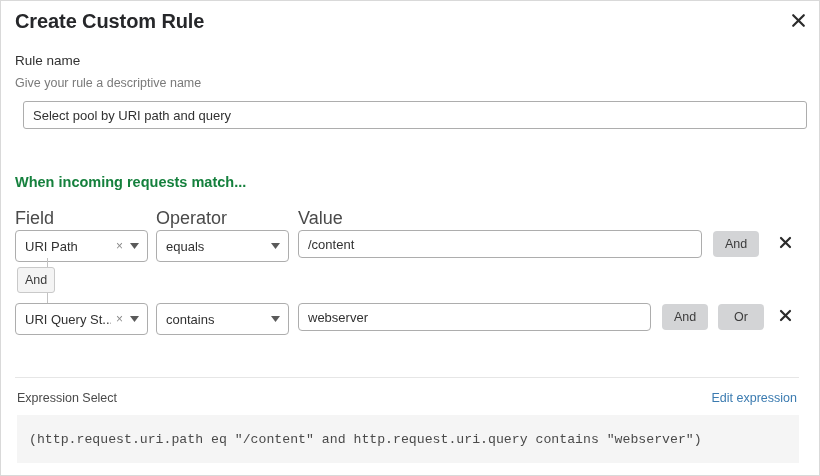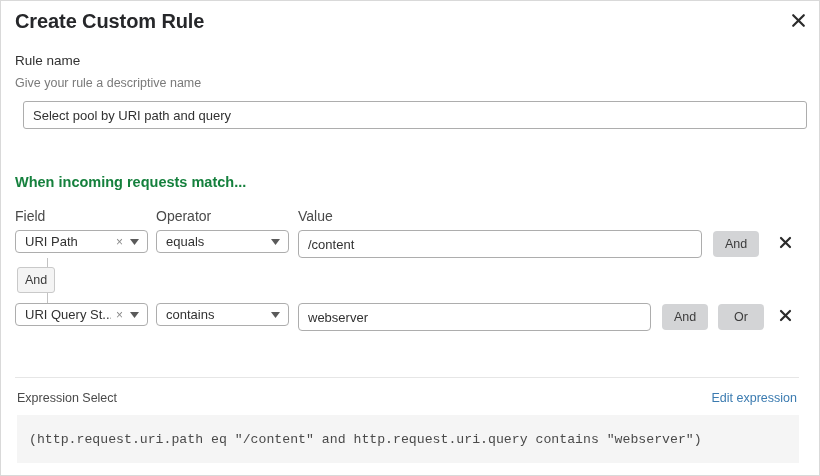--- a/index.html
+++ b/index.html
@@ -86,36 +86,36 @@
     top: 173px;
     font-size: 14.5px;
     font-weight: bold;
     color: #15803d;
   }
 
   
   .col-head {
     position: absolute;
     top: 207px;
-    font-size: 14px;
+    font-size: 18px;
     color: #4a4a4a;
   }
   .col-head.field    { left: 14px; }
   .col-head.operator { left: 155px; }
   .col-head.value    { left: 297px; }
 
   
   .cond-row { position: absolute; left: 0; width: 820px; height: 28px; }
   .cond-row.row1 { top: 229px; }
   .cond-row.row2 { top: 302px; }
 
   .select-box {
     position: absolute;
     box-sizing: border-box;
-    height: 23px;
+    height: 32px;
     border: 1px solid #adadad;
     border-radius: 4px;
     background: #ffffff;
     display: flex;
     align-items: center;
     cursor: pointer;
   }
   .select-box .sel-text {
     flex: 1 1 auto;
     font-size: 13px;

